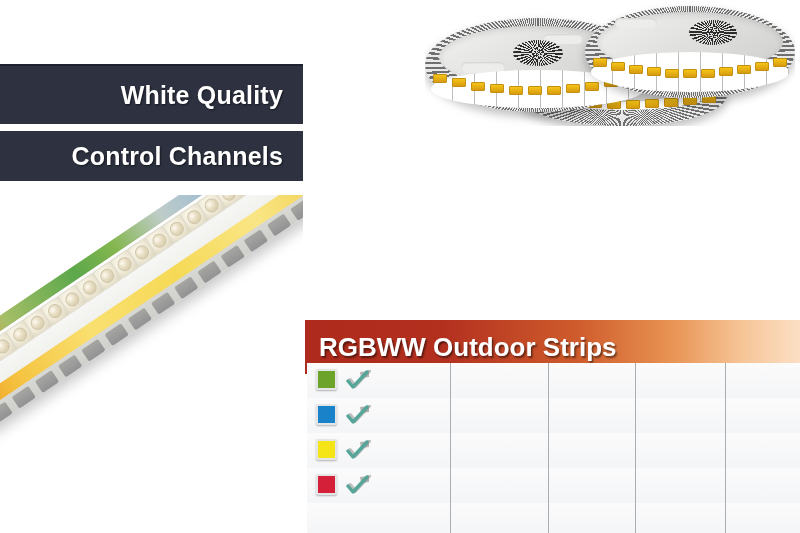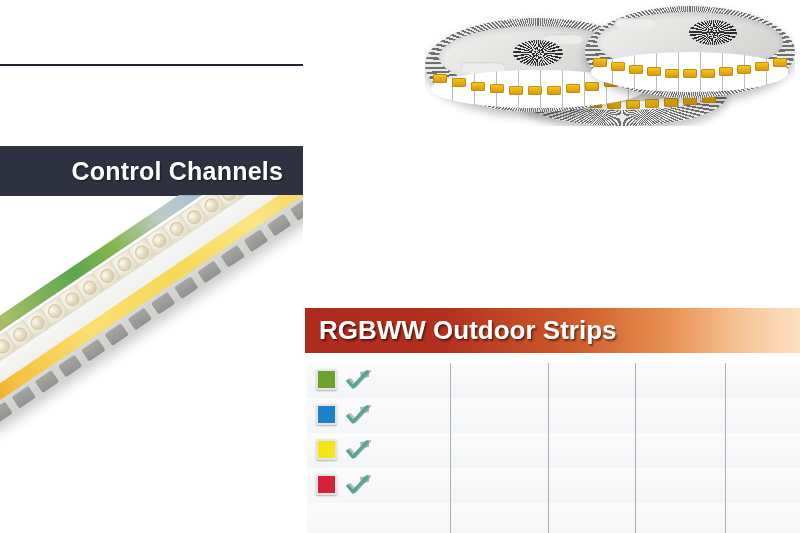--- a/index.html
+++ b/index.html
@@ -18,21 +18,21 @@
     display:flex;align-items:center;justify-content:flex-end;
     box-sizing:border-box;padding-right:20px;
   }
   .label-box .label-text{
     color:#ffffff;font-weight:bold;letter-spacing:.2px;
     text-shadow:1px 1px 2px rgba(0,0,0,.55);
     white-space:nowrap;
   }
   #white-quality-box{top:66px;width:303px;height:58px;}
   #white-quality-box .label-text{font-size:25px;}
-  #control-channels-box{top:146px;width:303px;height:50px;}
+  #control-channels-box{top:131px;width:303px;height:50px;}
   #control-channels-box .label-text{font-size:25px;}
 
   
   .strip-photo{position:absolute;left:-10px;top:195px;width:330px;height:338px;overflow:hidden;}
   .strip-rot{
     position:absolute;left:-58px;top:152px;width:470px;height:118px;
     transform:rotate(-34deg);transform-origin:0 0;
   }
   .strip-body{
     position:absolute;left:0;top:36px;width:470px;height:64px;
@@ -101,21 +101,21 @@
   
   .banner{position:absolute;left:305px;display:flex;align-items:center;box-sizing:border-box;padding-left:14px;}
   .banner .banner-text{
     color:#ffffff;font-weight:bold;font-size:26px;white-space:nowrap;
     text-shadow:1.5px 1.5px 2px rgba(0,0,0,.5);
   }
   #banner-rgb{top:131px;width:495px;height:50px;
     background:linear-gradient(90deg,#45773c 0%,#4d7d42 22%,#7ba269 50%,#b7cdad 74%,#e4ecdf 90%,#fbfdfa 100%);}
   #banner-rgbw{top:228px;width:495px;height:50px;
     background:linear-gradient(90deg,#45773c 0%,#4d7d42 22%,#7ba269 50%,#b7cdad 74%,#e4ecdf 90%,#fbfdfa 100%);}
-  #banner-rgbww{top:308px;width:495px;height:45px;
+  #banner-rgbww{top:320px;width:495px;height:54px;
     background:linear-gradient(90deg,#ae2a1c 0%,#b3301f 28%,#cf5c2c 55%,#e89353 74%,#f6c496 88%,#fcdfc4 100%);}
 
   
   .table{position:absolute;left:307px;top:363px;width:493px;height:170px;background:#f8f9fa;}
   .trow{position:absolute;left:0;width:493px;height:35px;border-bottom:1px solid #c9ccd1;
     background:linear-gradient(180deg,#fbfbfc 0%,#f4f5f6 100%);}
   .trow.last{border-bottom:none;}
   .vline{position:absolute;top:0;width:1px;height:170px;background:#a9adb4;}
   .cell-swatch-wrap{position:absolute;left:9px;top:6px;display:flex;align-items:center;gap:9px;}
   .swatch{width:21px;height:21px;border-radius:2px;border:2px solid #e3e5e7;
@@ -125,20 +125,23 @@
 </style>
 </head>
 <body>
 
 <div class="stage">
 
   <div class="left-panel">
 
     <div class="left-top-rule"></div>
 
+    <div class="label-box" id="white-quality-box">
+      <span class="label-text">White Quality</span>
+    </div>
 
     <div class="label-box" id="control-channels-box">
       <span class="label-text">Control Channels</span>
     </div>
 
     <div class="strip-photo">
       <div class="strip-rot">
         <div class="strip-body"></div>
         <div class="strip-face"></div>
         <div class="color-band"></div>

